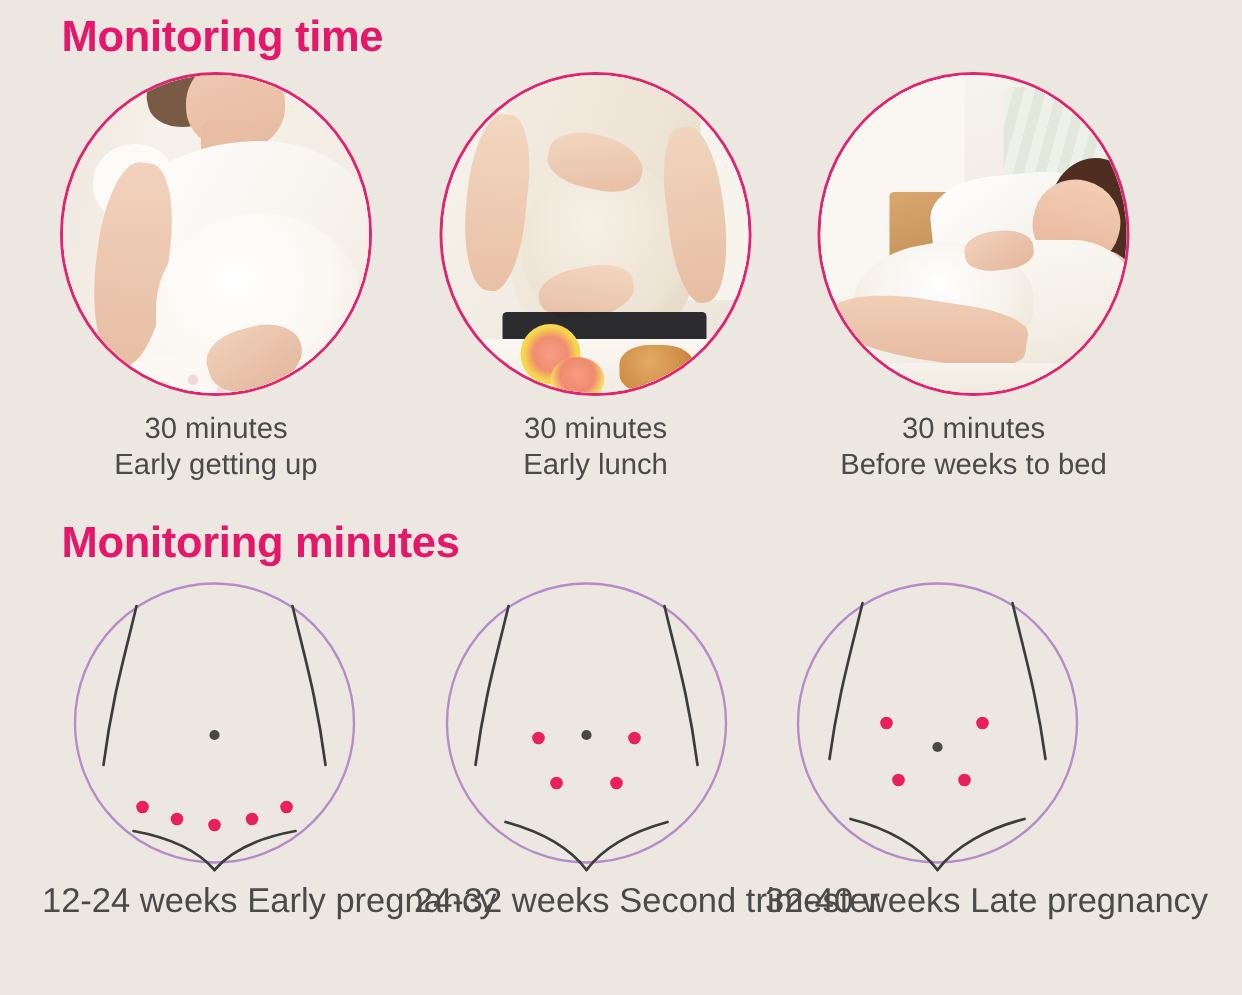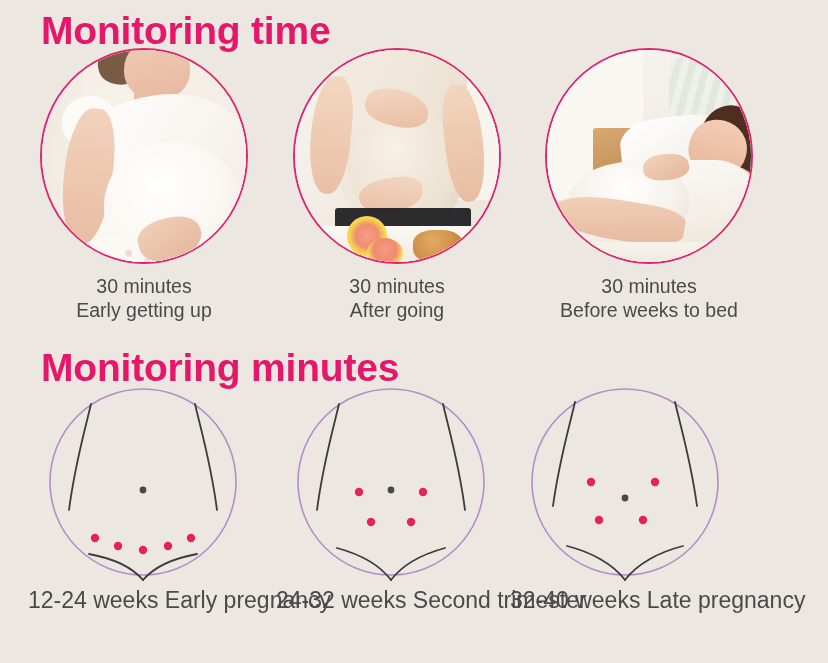--- a/index.html
+++ b/index.html
@@ -11,21 +11,21 @@
     height: 663px;
     background: #ece8e1;
     font-family: "Liberation Sans", sans-serif;
     overflow: hidden;
     position: relative;
   }
 
   
   .section-heading {
     color: #e5176a;
-    font-size: 39px;
+    font-size: 29px;
     font-weight: bold;
     letter-spacing: -0.2px;
     line-height: 1;
     position: absolute;
     left: 41px;
   }
   #heading-time { top: 11px; }
   #heading-location { top: 348px; }
 
   
@@ -365,21 +365,21 @@
         <div class="p2-waistband"></div>
         <div class="p2-counter"></div>
         <div class="p2-berries"></div>
         <div class="p2-grapefruit1"></div>
         <div class="p2-grapefruit2"></div>
         <div class="p2-pastry"></div>
       </div>
     </div>
     <div class="caption">
       <span class="line">30 minutes</span>
-      <span class="line">After going</span>
+      <span class="line">Early lunch</span>
     </div>
   </div>
 
   <div class="photo-cell" style="left:540px;">
     <div class="photo-circle">
       <div class="photo-inner">
         <div class="p3-bg"></div>
         <div class="p3-wall"></div>
         <div class="p3-headboard"></div>
         <div class="p3-nightstand"></div>

